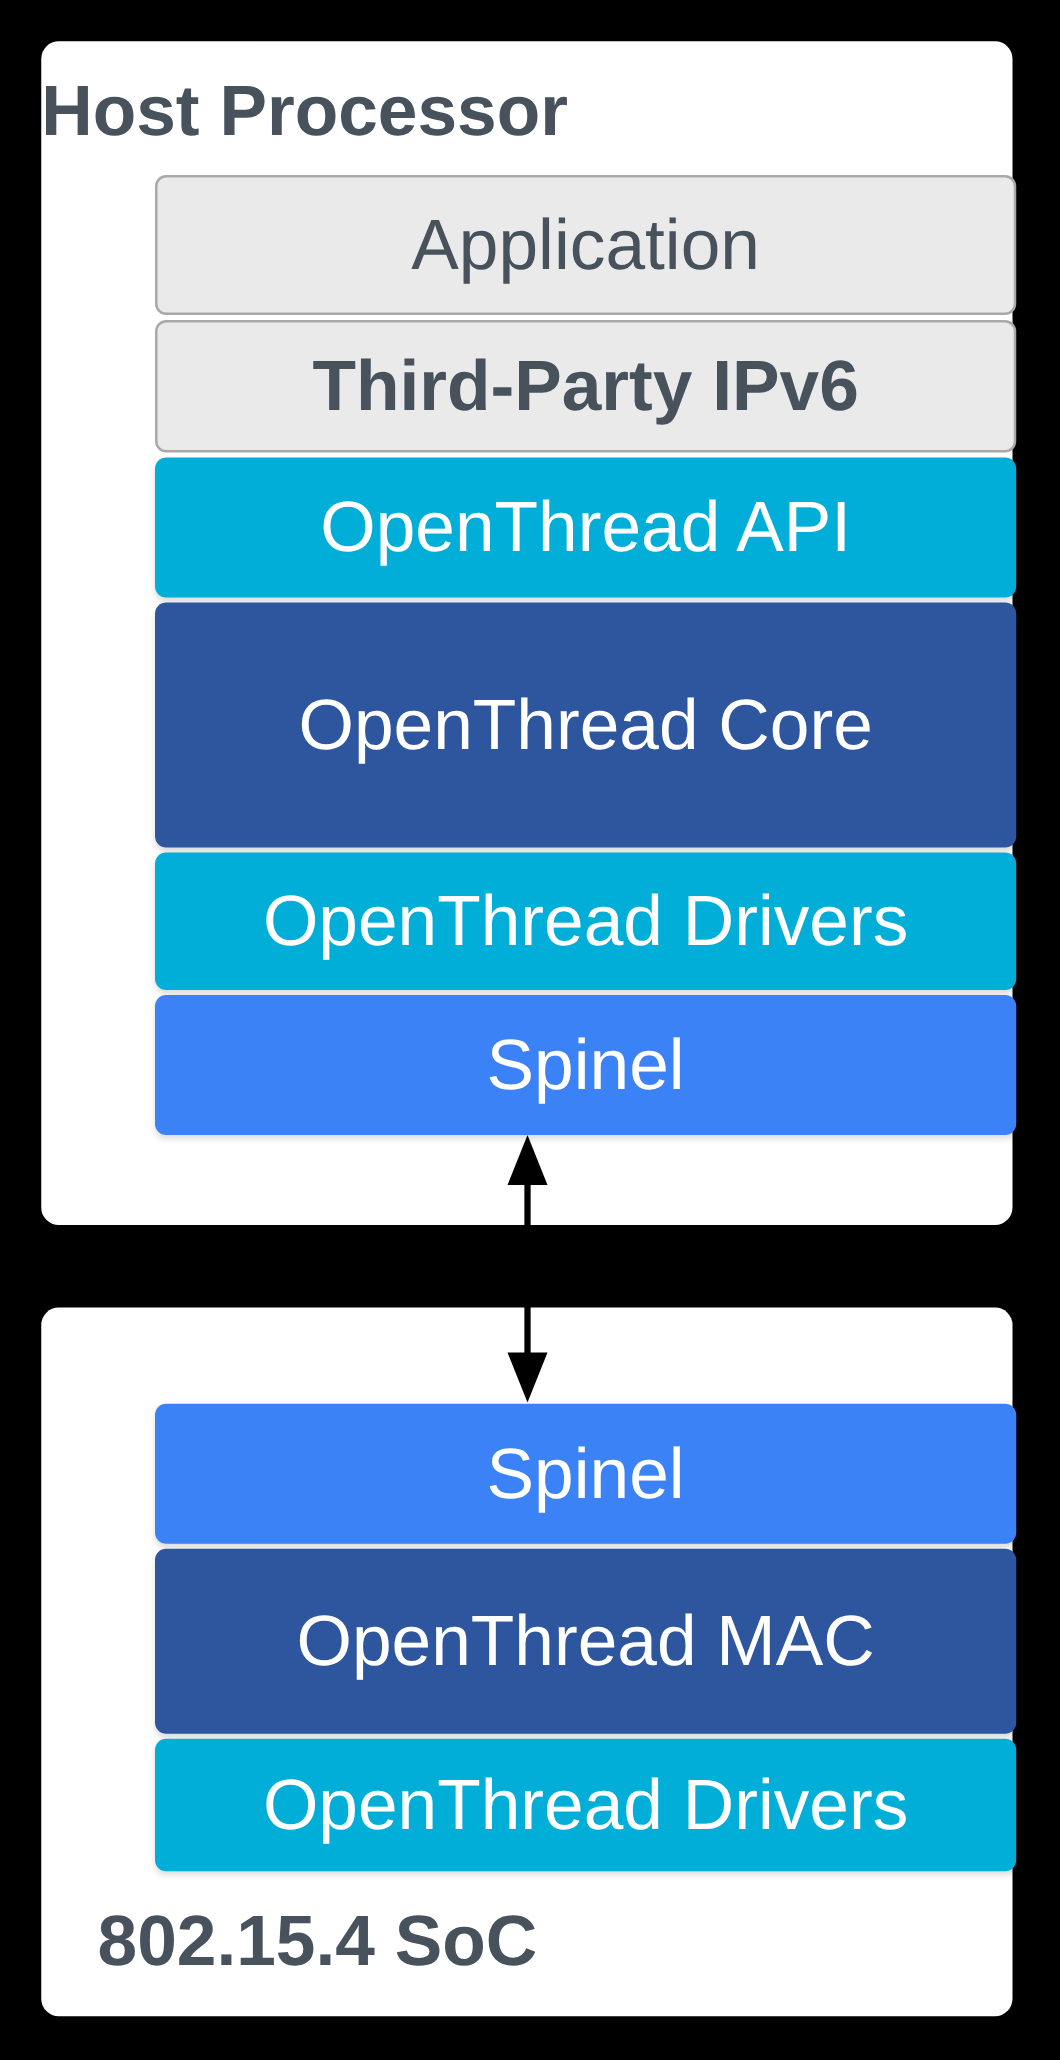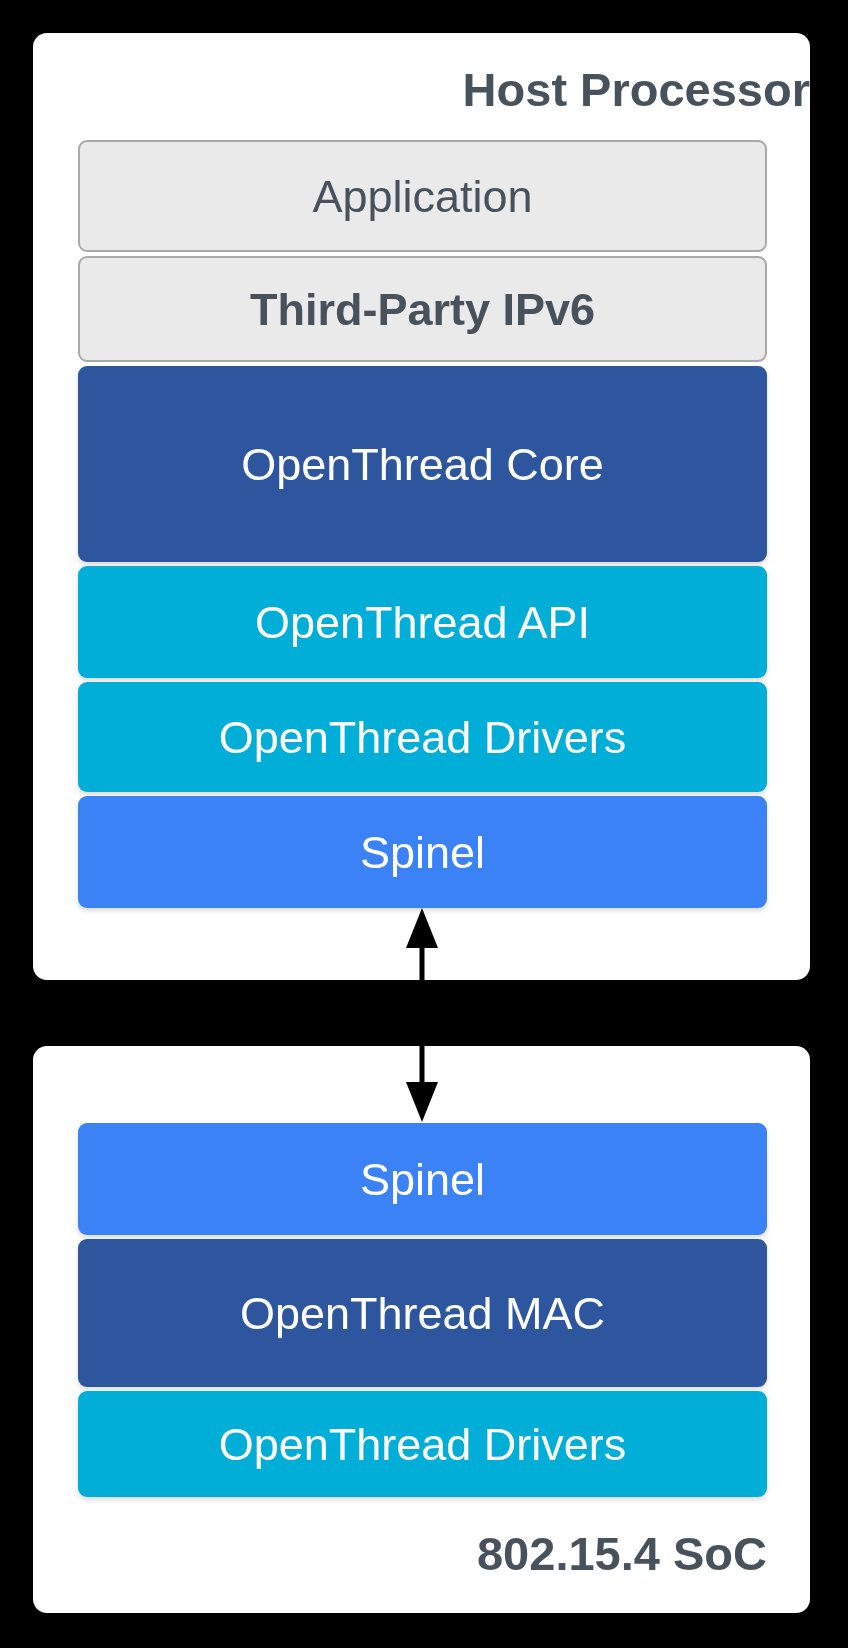--- a/index.html
+++ b/index.html
@@ -23,22 +23,22 @@
     left: 33px;
     width: 777px;
     background: #ffffff;
     border-radius: 14px;
     box-sizing: border-box;
   }
   #host-card { top: 33px; height: 947px; }
   #soc-card  { top: 1046px; height: 567px; }
 
   .card-title {
-    text-align: right;
-    font-size: 47px;
+    text-align: left;
+    font-size: 57px;
     font-weight: bold;
     color: #48525C;
     line-height: 55px;
     margin: 0;
   }
   #host-title { padding-top: 29px; }
   #soc-title  { margin-top: 29px; }
 
   .stack {
     position: absolute;
@@ -49,22 +49,23 @@
   #soc-stack  { top: 77px; }
 
   .layer {
     width: 689px;
     box-sizing: border-box;
     border-radius: 9px;
     margin-bottom: 4px;
     display: flex;
     align-items: center;
     justify-content: center;
-    font-size: 45px;
+    font-size: 57px;
     line-height: 1;
+    margin-left: 46px;
   }
   .layer.gray {
     background: #EAEAEA;
     border: 2px solid #A9A9A9;
     color: #48525C;
   }
   .layer.cyan {
     background: #00AED8;
     color: #ffffff;
     box-shadow: 0 3px 5px rgba(0,0,0,0.14);
@@ -102,22 +103,22 @@
 <body>
 
 <div class="stage">
 
   <div class="container-card" id="host-card">
     <div class="card-title" id="host-title">Host Processor</div>
 
     <div class="stack" id="host-stack">
       <div class="layer gray h-app">Application</div>
       <div class="layer gray h-ipv6">Third-Party IPv6</div>
+      <div class="layer cyan h-api">OpenThread API</div>
       <div class="layer blue h-core">OpenThread Core</div>
-      <div class="layer cyan h-api">OpenThread API</div>
       <div class="layer cyan h-drivers">OpenThread Drivers</div>
       <div class="layer red h-spinel">Spinel</div>
     </div>
   </div>
 
   <svg id="connector-arrow" viewBox="0 0 64 230" xmlns="http://www.w3.org/2000/svg">
     <rect x="29.5" y="40" width="5" height="150" fill="#000000"></rect>
     <polygon points="32,8 48,48 16,48" fill="#000000"></polygon>
     <polygon points="32,222 48,182 16,182" fill="#000000"></polygon>
   </svg>

